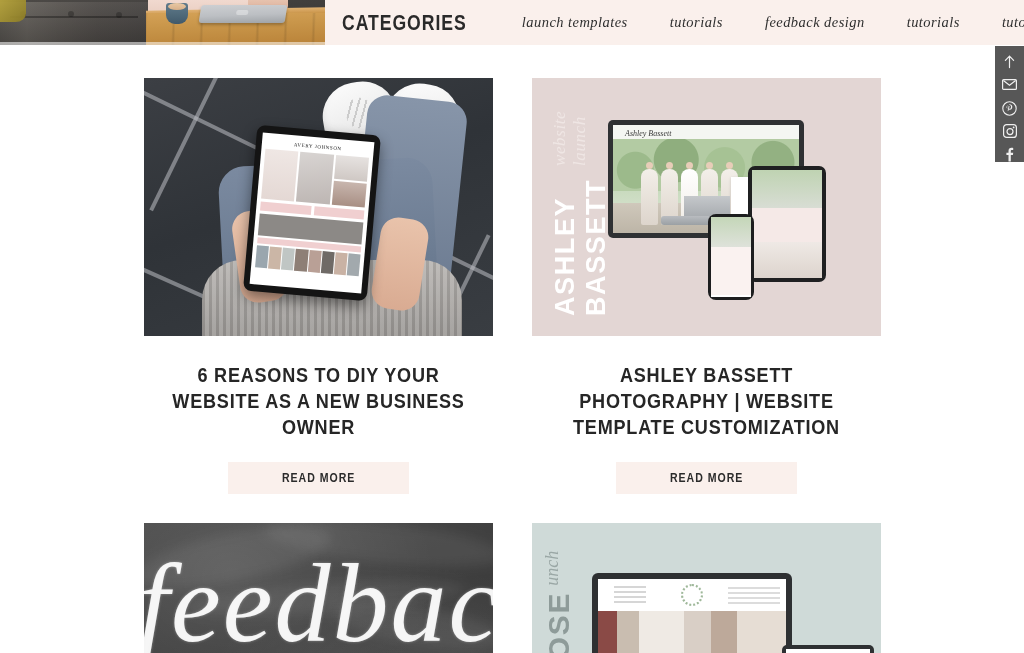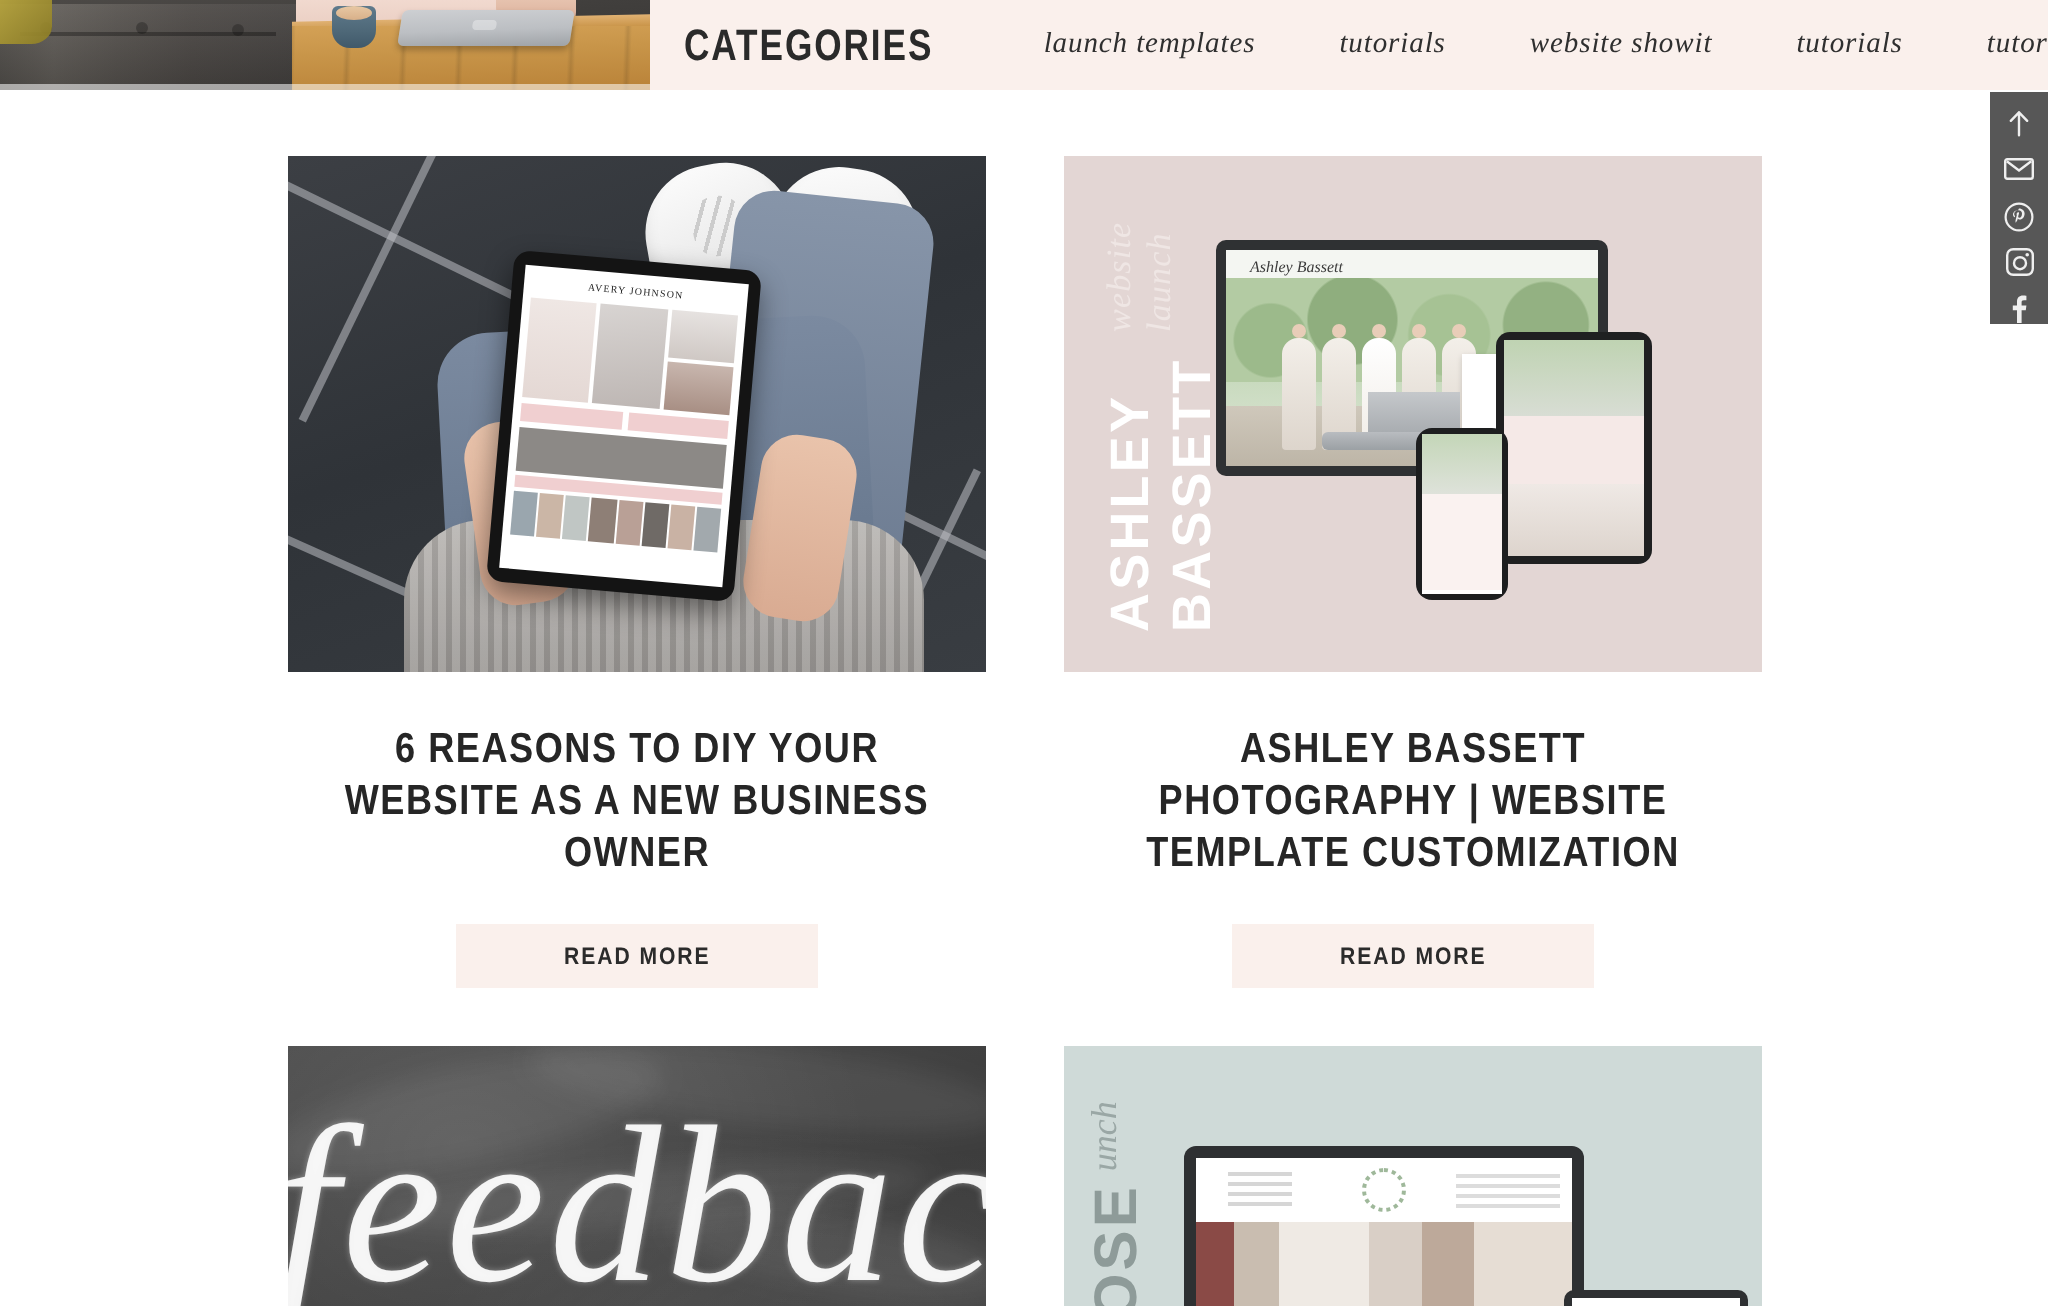--- a/index.html
+++ b/index.html
@@ -433,21 +433,21 @@
       <div class="hp-laptop"></div>
     </div>
     <div class="hero-bottom-line"></div>
   </div>
 
   <div class="navbar">
     <div class="nav-title">CATEGORIES</div>
     <nav class="nav-links">
       <a class="nav-link">launch templates</a>
       <a class="nav-link">tutorials</a>
-      <a class="nav-link">website showit</a>
+      <a class="nav-link">feedback design</a>
       <a class="nav-link">tutorials</a>
       <a class="nav-link">tutorials</a>
     </nav>
   </div>
 
   <div class="social-rail">
     <div class="social-btn">
       <svg width="13" height="14" viewBox="0 0 13 14">
           <path d="M6.5 1.2 V12.6 M6.5 1.2 L2.4 5.4 M6.5 1.2 L10.6 5.4" stroke="#efefef" stroke-width="1.2" fill="none" stroke-linecap="round"></path>
         </svg>

